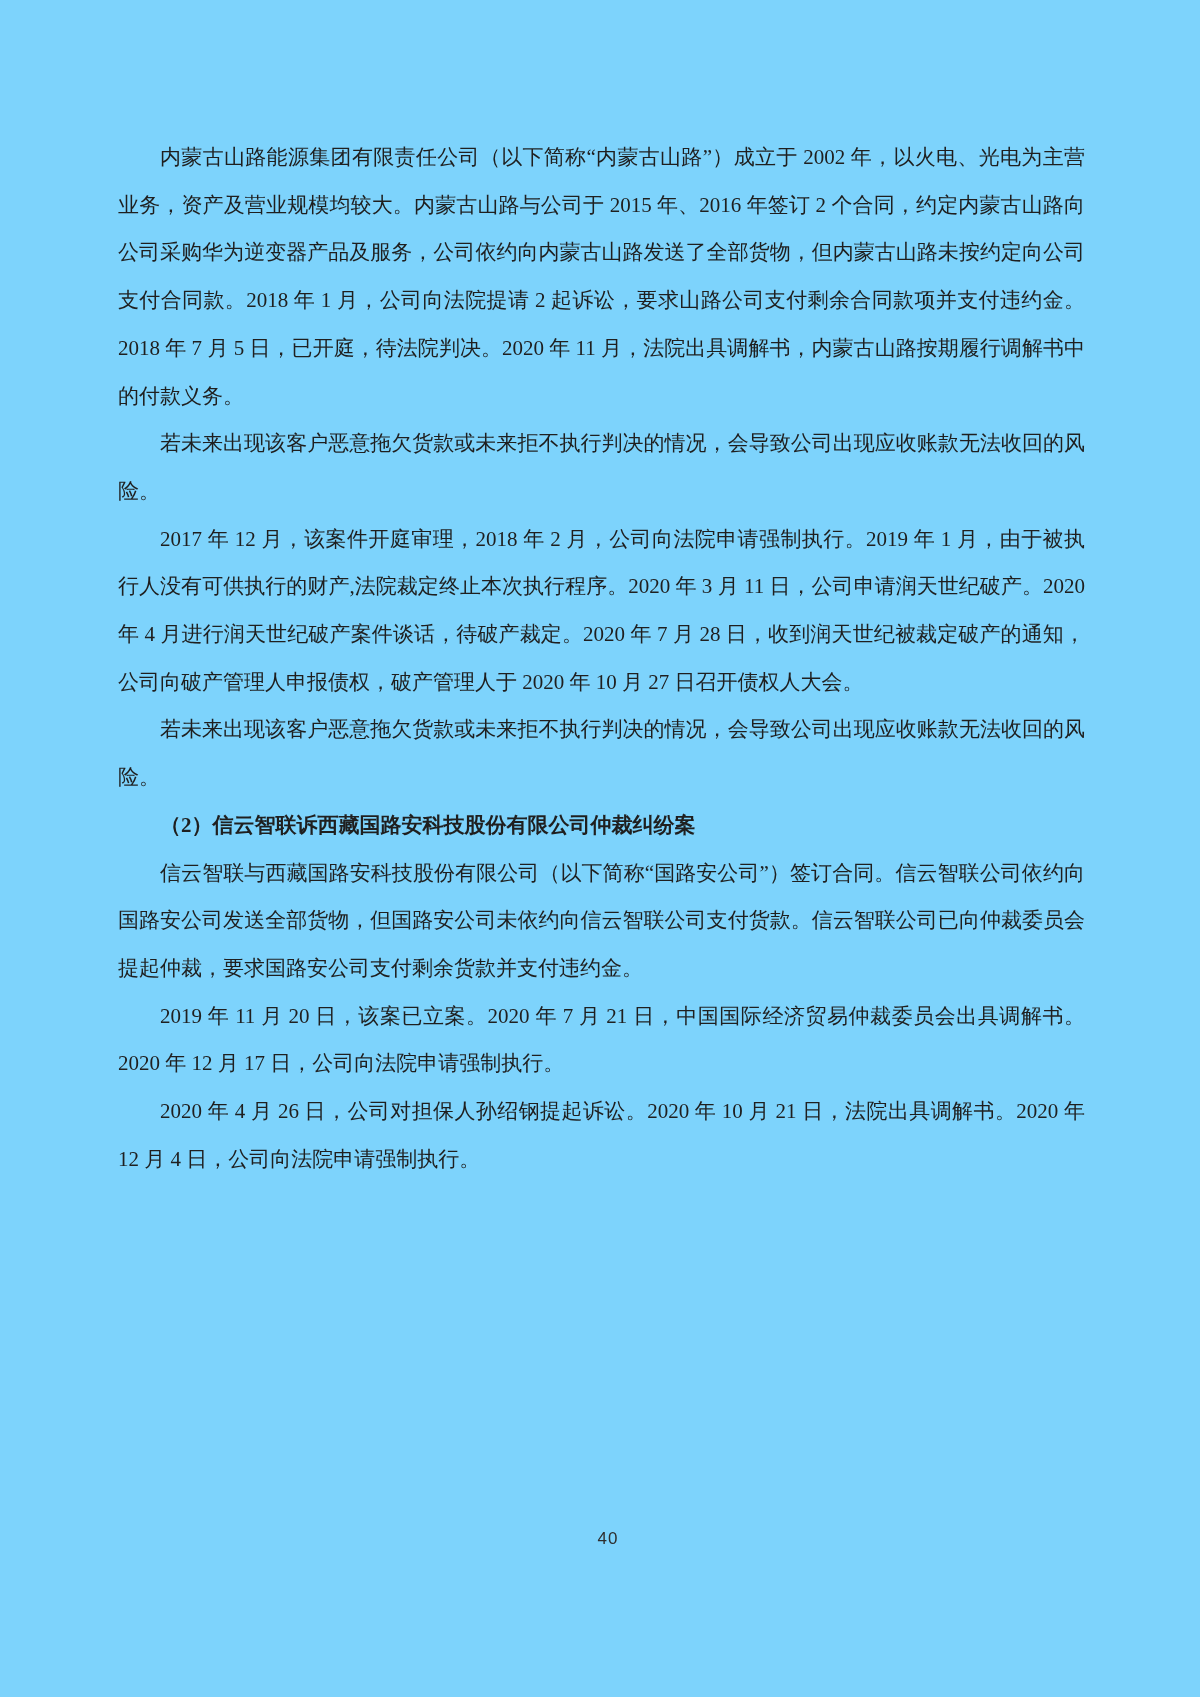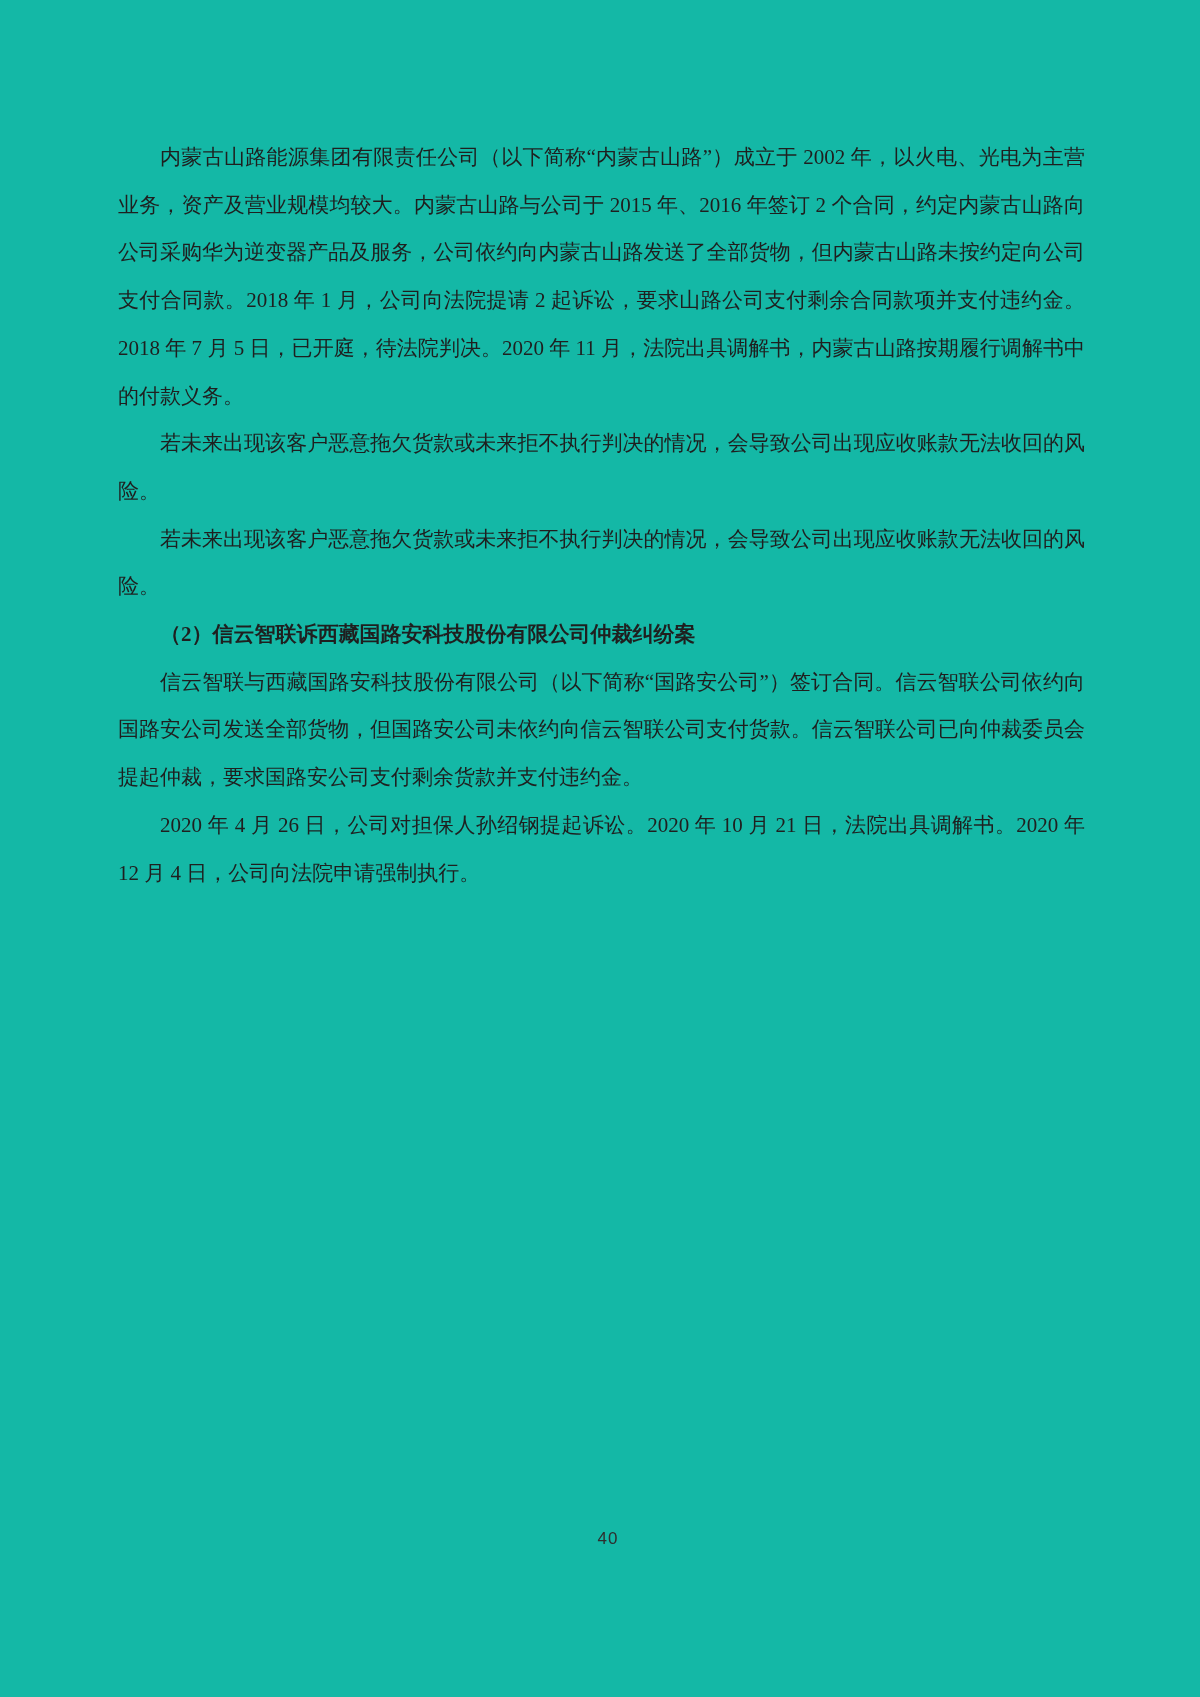--- a/index.html
+++ b/index.html
@@ -4,21 +4,21 @@
 <style>
   html, body {
     margin: 0;
     padding: 0;
     background: #ffffff;
   }
   .page {
     position: relative;
     width: 1200px;
     height: 1697px;
-    background: #14b8a6;
+    background: #7dd3fc;
     overflow: hidden;
   }
   .doc-body {
     position: absolute;
     top: 134px;
     left: 118px;
     width: 967px;
     font-family: "Liberation Serif", "DejaVu Serif", serif;
     font-size: 21px;
     line-height: 47.7px;
@@ -44,19 +44,21 @@
     letter-spacing: 1px;
   }
 </style>
 </head>
 <body>
 
 <div class="page">
   <div class="doc-body">
     <p class="para">内蒙古山路能源集团有限责任公司（以下简称“内蒙古山路”）成立于 2002 年，以火电、光电为主营业务，资产及营业规模均较大。内蒙古山路与公司于 2015 年、2016 年签订 2 个合同，约定内蒙古山路向公司采购华为逆变器产品及服务，公司依约向内蒙古山路发送了全部货物，但内蒙古山路未按约定向公司支付合同款。2018 年 1 月，公司向法院提请 2 起诉讼，要求山路公司支付剩余合同款项并支付违约金。2018 年 7 月 5 日，已开庭，待法院判决。2020 年 11 月，法院出具调解书，内蒙古山路按期履行调解书中的付款义务。</p>
     <p class="para">若未来出现该客户恶意拖欠货款或未来拒不执行判决的情况，会导致公司出现应收账款无法收回的风险。</p>
+    <p class="para">2017 年 12 月，该案件开庭审理，2018 年 2 月，公司向法院申请强制执行。2019 年 1 月，由于被执行人没有可供执行的财产,法院裁定终止本次执行程序。2020 年 3 月 11 日，公司申请润天世纪破产。2020 年 4 月进行润天世纪破产案件谈话，待破产裁定。2020 年 7 月 28 日，收到润天世纪被裁定破产的通知，公司向破产管理人申报债权，破产管理人于 2020 年 10 月 27 日召开债权人大会。</p>
     <p class="para">若未来出现该客户恶意拖欠货款或未来拒不执行判决的情况，会导致公司出现应收账款无法收回的风险。</p>
     <p class="para heading">（2）信云智联诉西藏国路安科技股份有限公司仲裁纠纷案</p>
     <p class="para">信云智联与西藏国路安科技股份有限公司（以下简称“国路安公司”）签订合同。信云智联公司依约向国路安公司发送全部货物，但国路安公司未依约向信云智联公司支付货款。信云智联公司已向仲裁委员会提起仲裁，要求国路安公司支付剩余货款并支付违约金。</p>
+    <p class="para">2019 年 11 月 20 日，该案已立案。2020 年 7 月 21 日，中国国际经济贸易仲裁委员会出具调解书。2020 年 12 月 17 日，公司向法院申请强制执行。</p>
     <p class="para">2020 年 4 月 26 日，公司对担保人孙绍钢提起诉讼。2020 年 10 月 21 日，法院出具调解书。2020 年 12 月 4 日，公司向法院申请强制执行。</p>
   </div>
   <div class="page-number">40</div>
 </div>
 
 </body></html>

